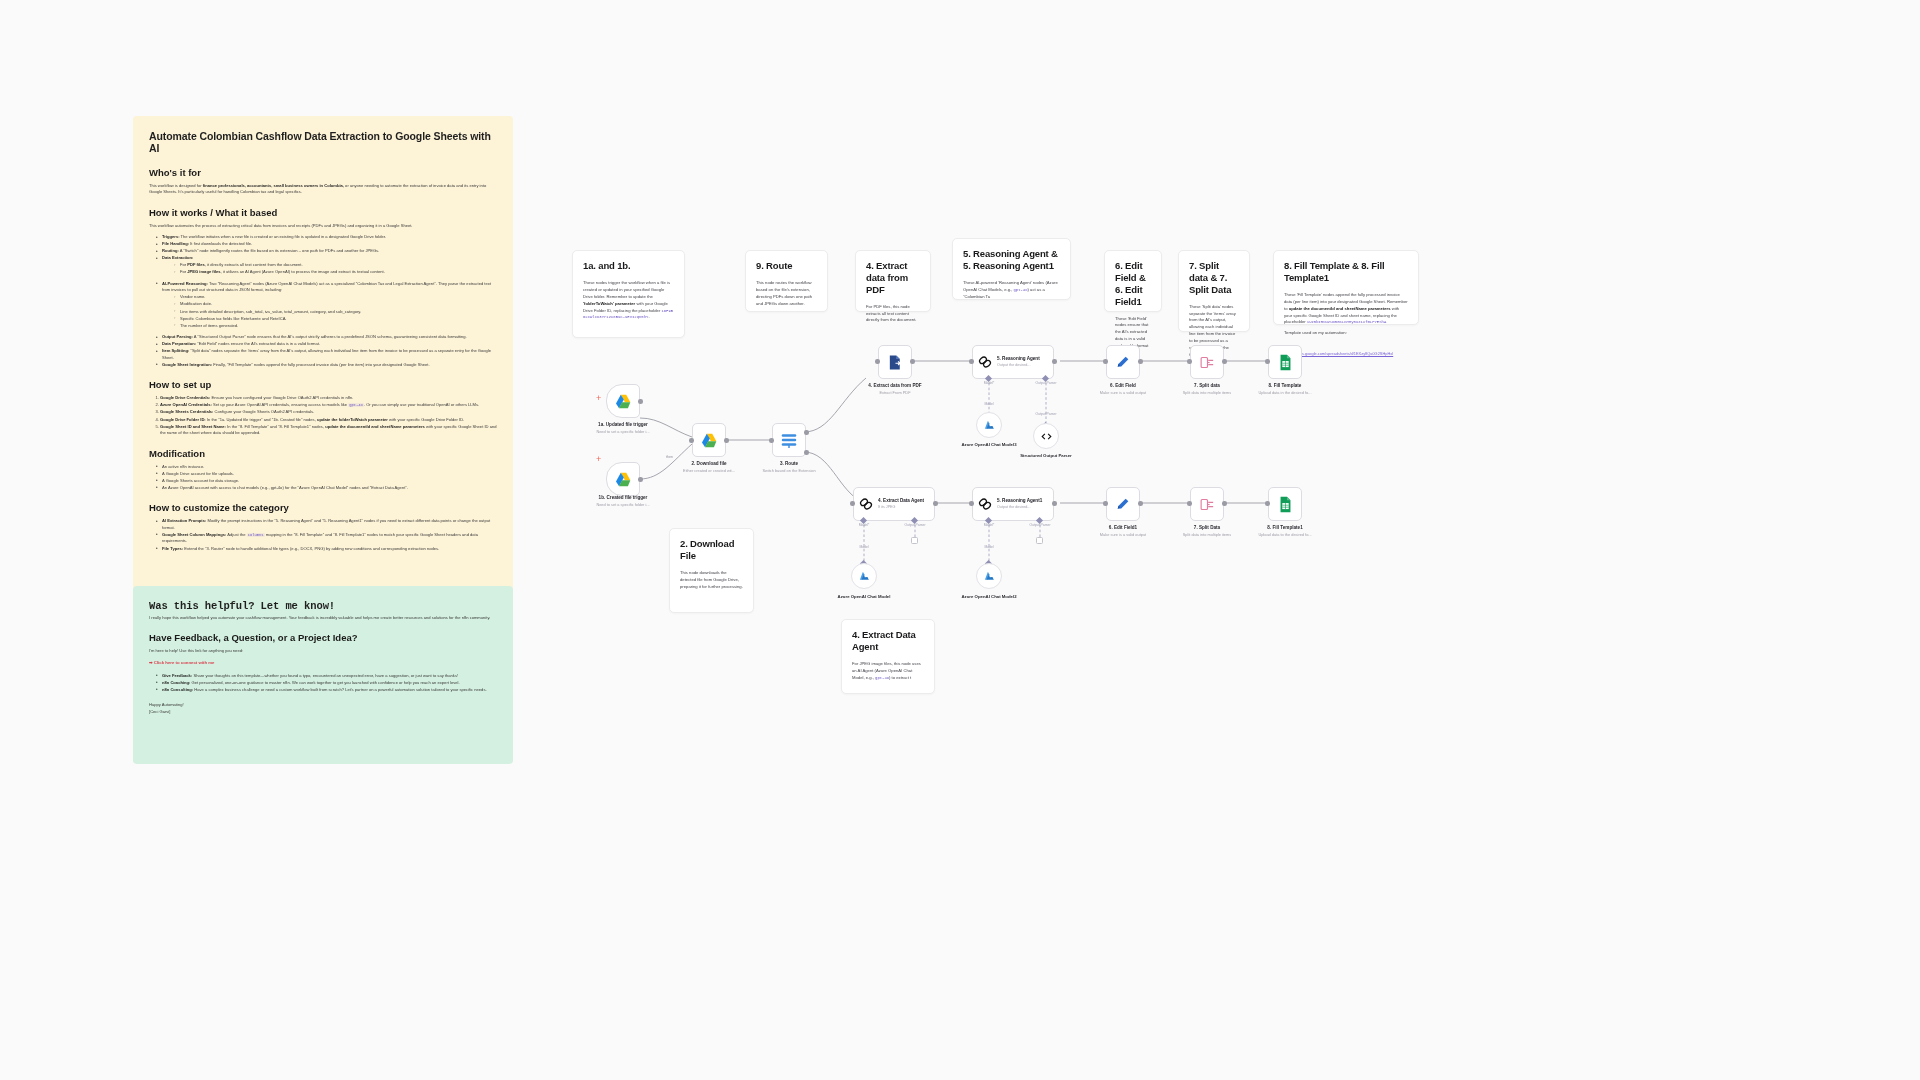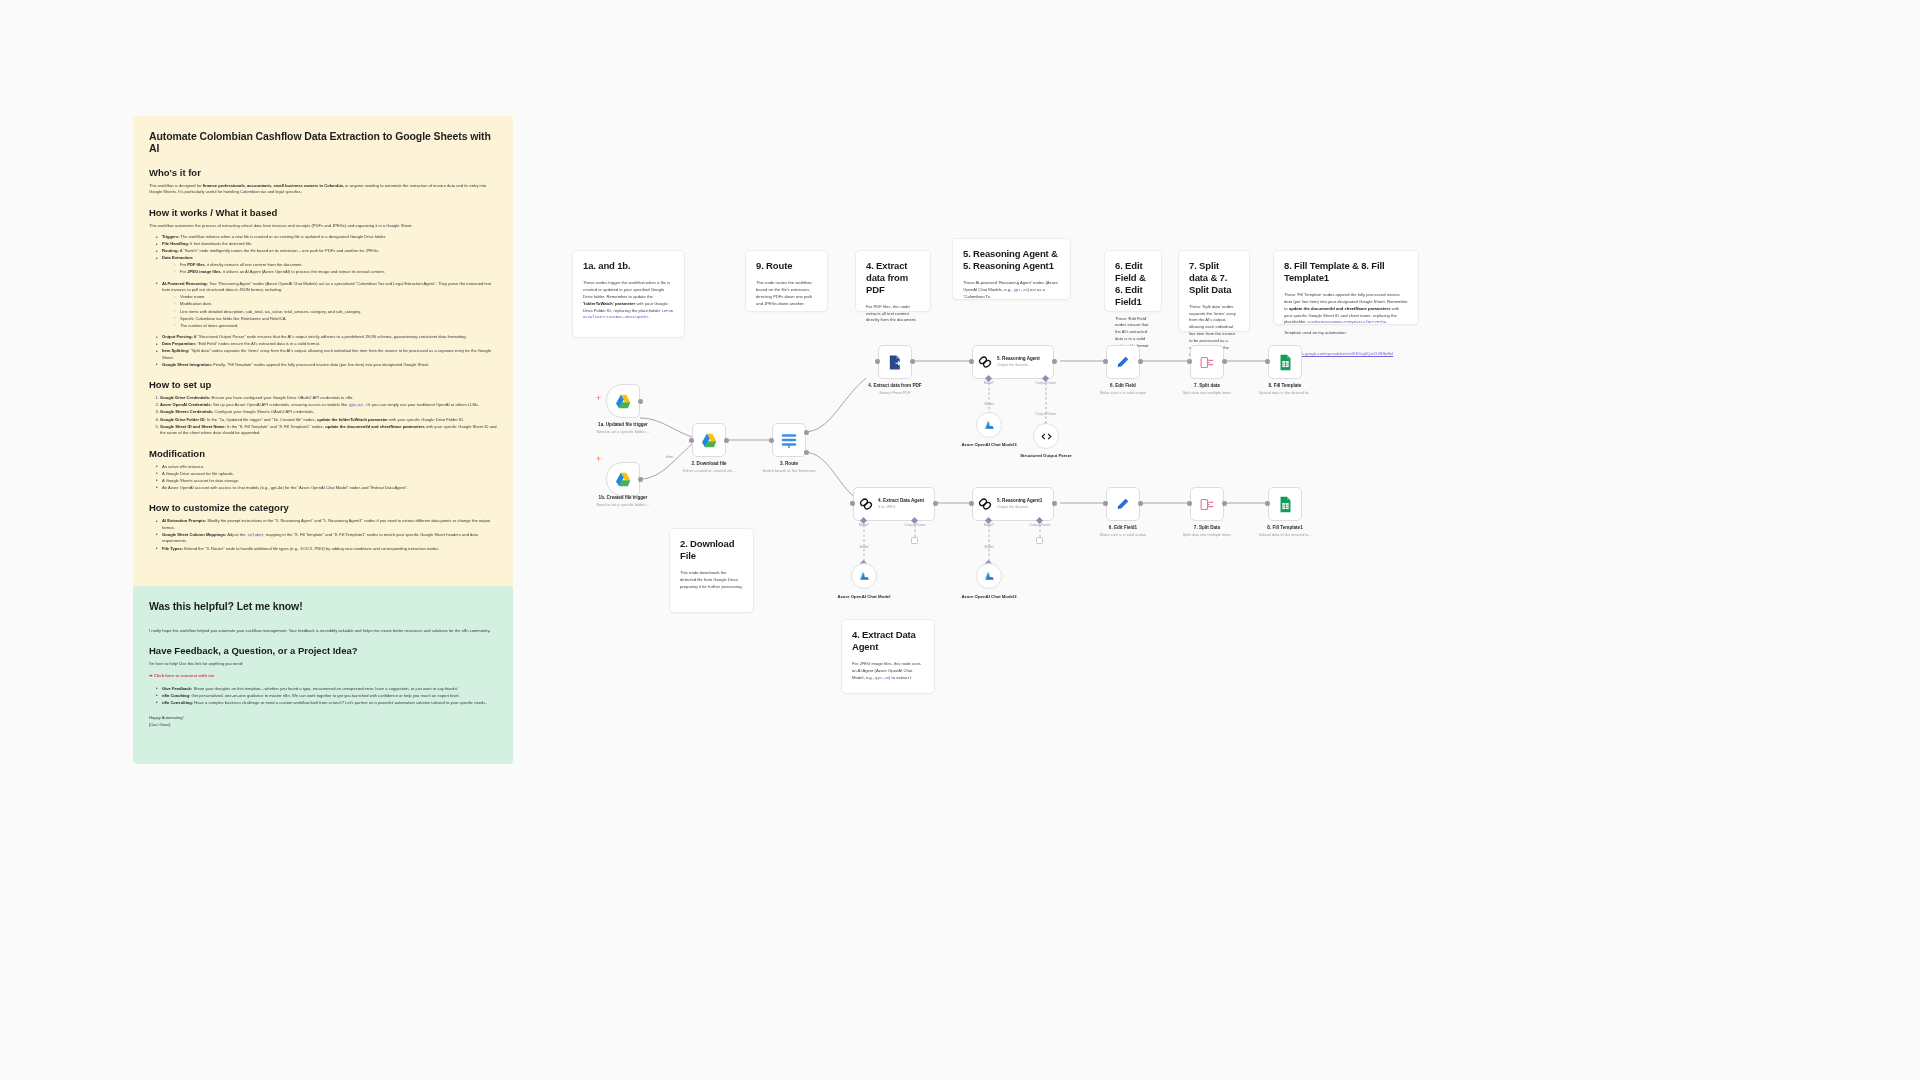--- a/index.html
+++ b/index.html
@@ -198,21 +198,21 @@
 
     <div class="doc-h2">How to customize the category</div>
     <ul class="doc-ul">
       <li><b>AI Extraction Prompts:</b><span> Modify the prompt instructions in the "5. Reasoning Agent" and "5. Reasoning Agent1" nodes if you need to extract different data points or change the output format.</span></li>
       <li><b>Google Sheet Column Mappings:</b><span> Adjust the </span><code class="inl">columns</code><span> mapping in the "8. Fill Template" and "8. Fill Template1" nodes to match your specific Google Sheet headers and data requirements.</span></li>
       <li><b>File Types:</b><span> Extend the "3. Router" node to handle additional file types (e.g., DOCX, PNG) by adding new conditions and corresponding extraction nodes.</span></li>
     </ul>
   </div>
 
   <div class="doc-note green" style="left:133px; top:586px; width:380px; height:178px;">
-    <div class="doc-title" style="margin-bottom:16px;">Was this helpful? Let me know!</div>
+    <div class="doc-title" style="margin-bottom:3px;font-family:Liberation Mono, monospace;">Was this helpful? Let me know!</div>
     <p class="doc-p">I really hope this workflow helped you automate your cashflow management. Your feedback is incredibly valuable and helps me create better resources and solutions for the n8n community.</p>
     <div class="doc-h2" style="">Have Feedback, a Question, or a Project Idea?</div>
     <p class="doc-p">I'm here to help! Use this link for anything you need:</p>
     <div class="cta">Click here to connect with me</div>
     <ul class="doc-ul">
       <li><b>Give Feedback:</b><span> Share your thoughts on this template—whether you found a typo, encountered an unexpected error, have a suggestion, or just want to say thanks!</span></li>
       <li><b>n8n Coaching:</b><span> Get personalized, one-on-one guidance to master n8n. We can work together to get you launched with confidence or help you reach an expert level.</span></li>
       <li><b>n8n Consulting:</b><span> Have a complex business challenge or need a custom workflow built from scratch? Let's partner on a powerful automation solution tailored to your specific needs.</span></li>
     </ul>
     <div class="sign">

